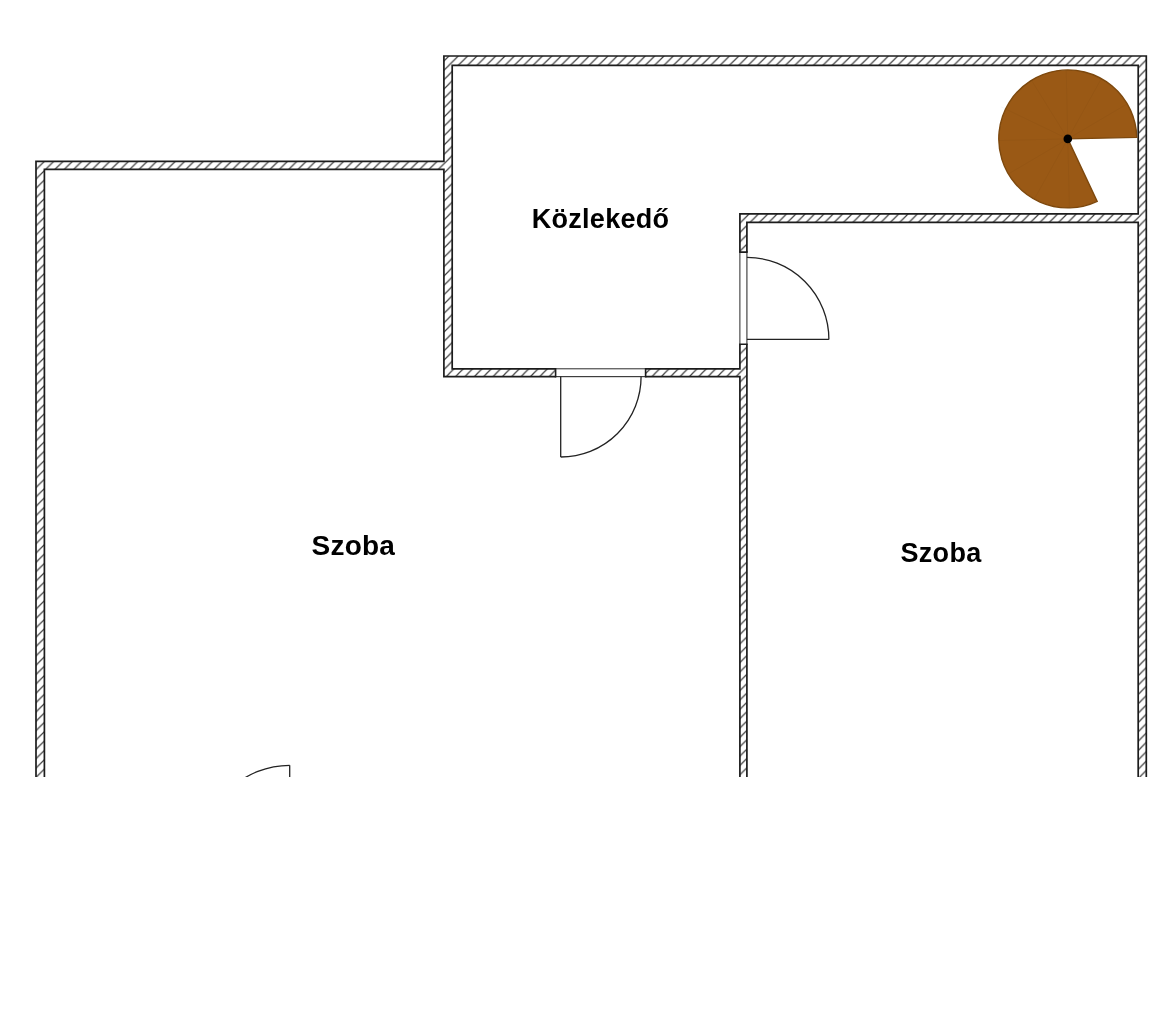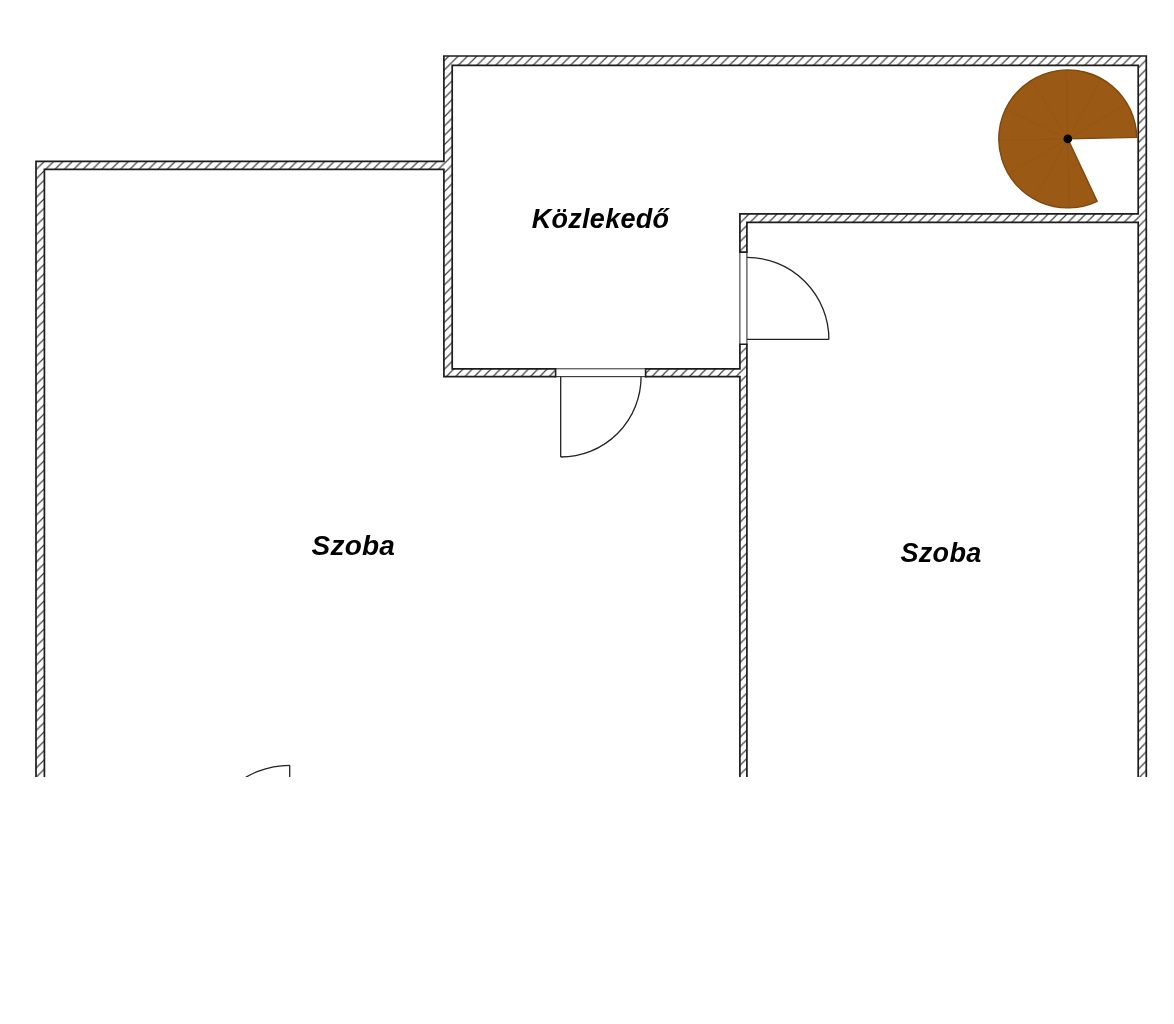--- a/index.html
+++ b/index.html
@@ -1,16 +1,16 @@
 <!DOCTYPE html>
 <html><head>
 <meta charset="utf-8">
 <style>
   html,body{margin:0;padding:0;background:#ffffff;}
-  .wrap{width:1174px;height:777px;position:relative;background:#ffffff;overflow:hidden;font-style:italic;}
+  .wrap{width:1174px;height:777px;position:relative;background:#ffffff;overflow:hidden;}
   svg{display:block;}
   text{font-family:"Liberation Sans",sans-serif;font-weight:bold;fill:#000;}
 </style>
 </head>
 <body>
 <div class="wrap">
 <svg width="1174" height="1024" viewBox="0 0 1174 1024" xmlns="http://www.w3.org/2000/svg">
   <defs>
     <pattern id="h" patternUnits="userSpaceOnUse" width="9.35" height="9.35">
       <rect width="9.35" height="9.35" fill="#ffffff"></rect>

